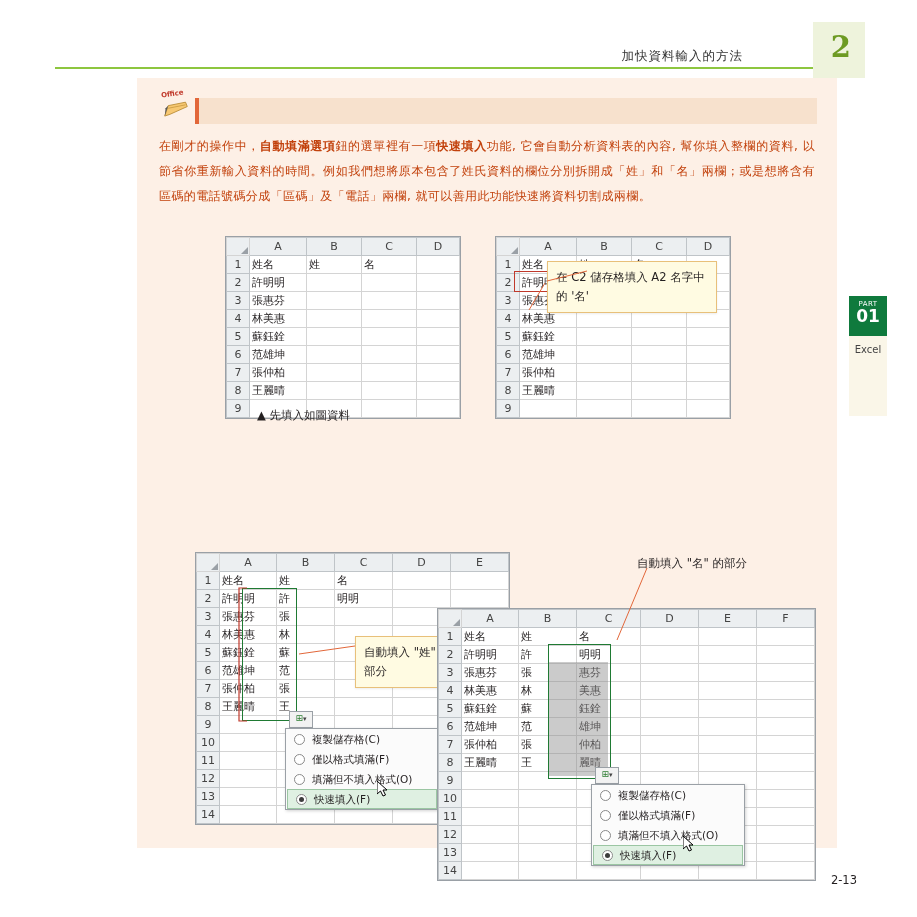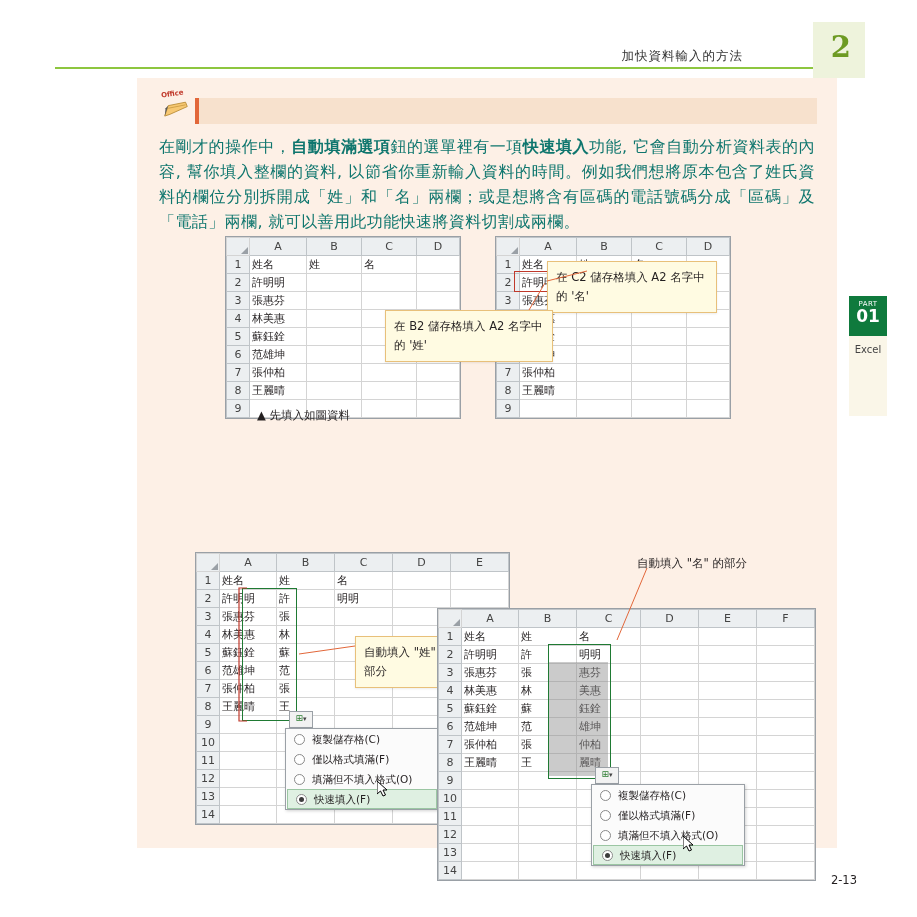--- a/index.html
+++ b/index.html
@@ -57,21 +57,21 @@
   .office-badge .ob-text{
     position:absolute;left:2px;top:0;font-size:7px;color:#c0392b;font-weight:bold;
     transform:rotate(-8deg);
   }
   .office-badge .ob-pencil{
     position:absolute;left:4px;top:10px;width:26px;height:20px;
   }
 
   .para{
     position:absolute;
-    font-size:16px;line-height:25px;color:#0f766e;
+    font-size:12px;line-height:25px;color:#c2410c;
     text-align:justify;
     letter-spacing:.4px;
   }
   .para b{font-weight:bold;}
   .p1{left:22px;top:56px;width:656px;}
   .p2{left:22px;top:385px;width:656px;}
 
   
   .sheet{position:absolute;background:#fff;border:1px solid #9aa0a6;}
   .sheet table{border-collapse:collapse;font-size:11px;table-layout:fixed;}
@@ -359,21 +359,20 @@
               <td style="width:38px"></td>
             </tr>
           </tbody>
       </table>
     </div>
 
     <div class="ovl red" style="left:377px;top:193px;width:49px;height:19px;"></div>
     <div class="ovl red" style="left:426px;top:193px;width:49px;height:19px;"></div>
 
     <div class="callout co1">在 C2 儲存格填入 A2 名字中的 '名'</div>
-    <div class="callout co2">在 B2 儲存格填入 A2 名字中的 '姓'</div>
     <svg style="position:absolute;left:330px;top:190px;width:250px;height:70px;">
       <line x1="80" y1="13" x2="120" y2="3" stroke="#e2673a" stroke-width="1"></line>
       <line x1="62" y1="42" x2="78" y2="15" stroke="#e2673a" stroke-width="1"></line>
     </svg>
 
 
     <div class="sheet" id="fig3">
       <table>
         <tbody>
             <tr>

